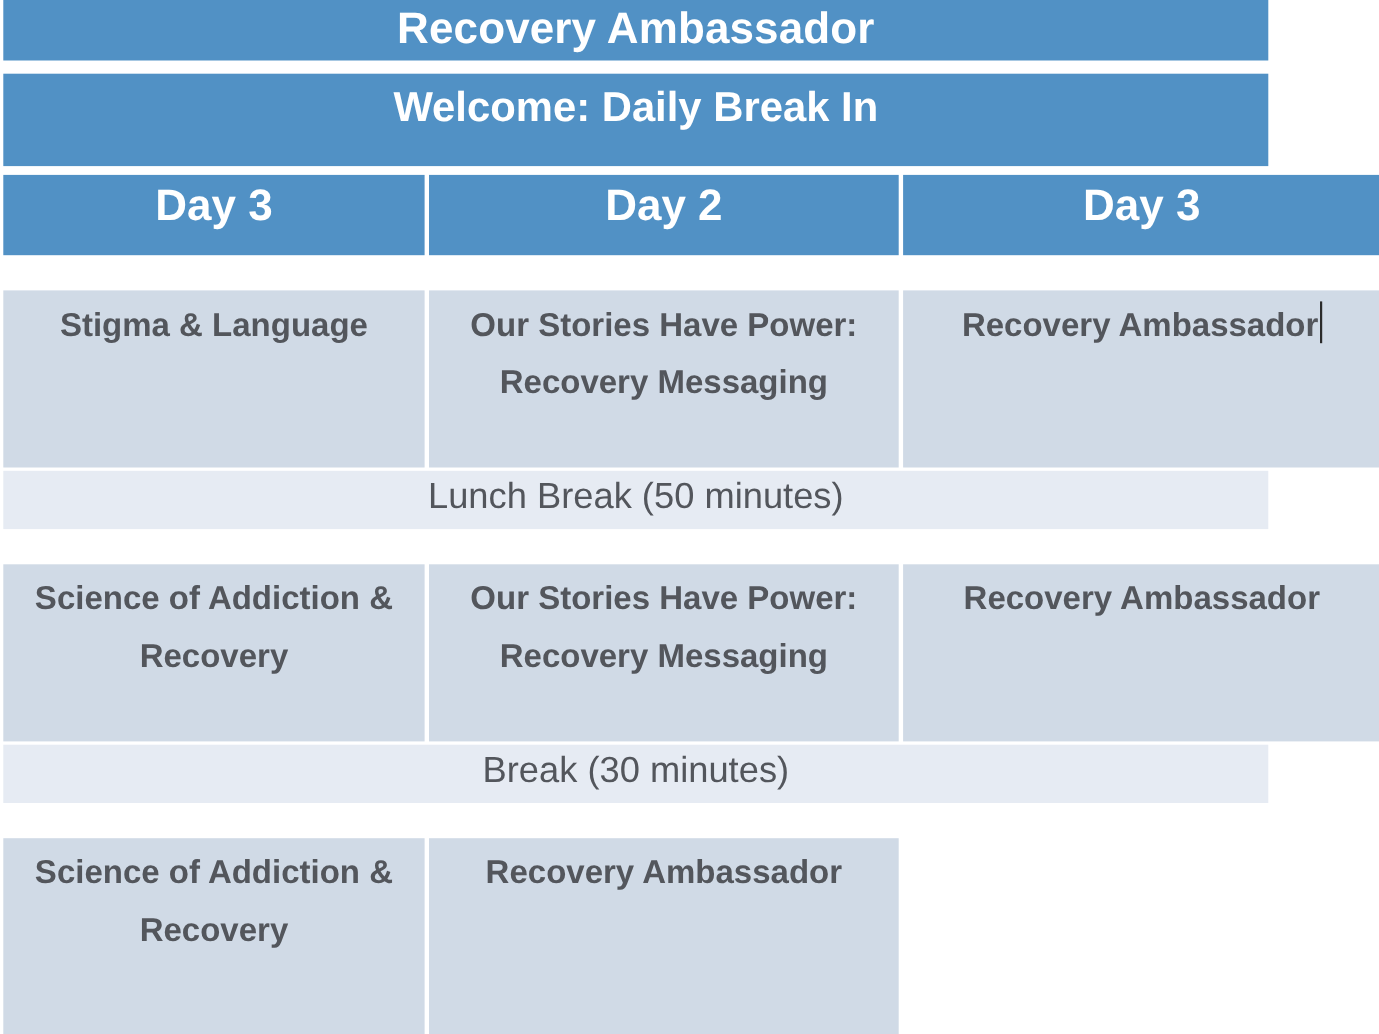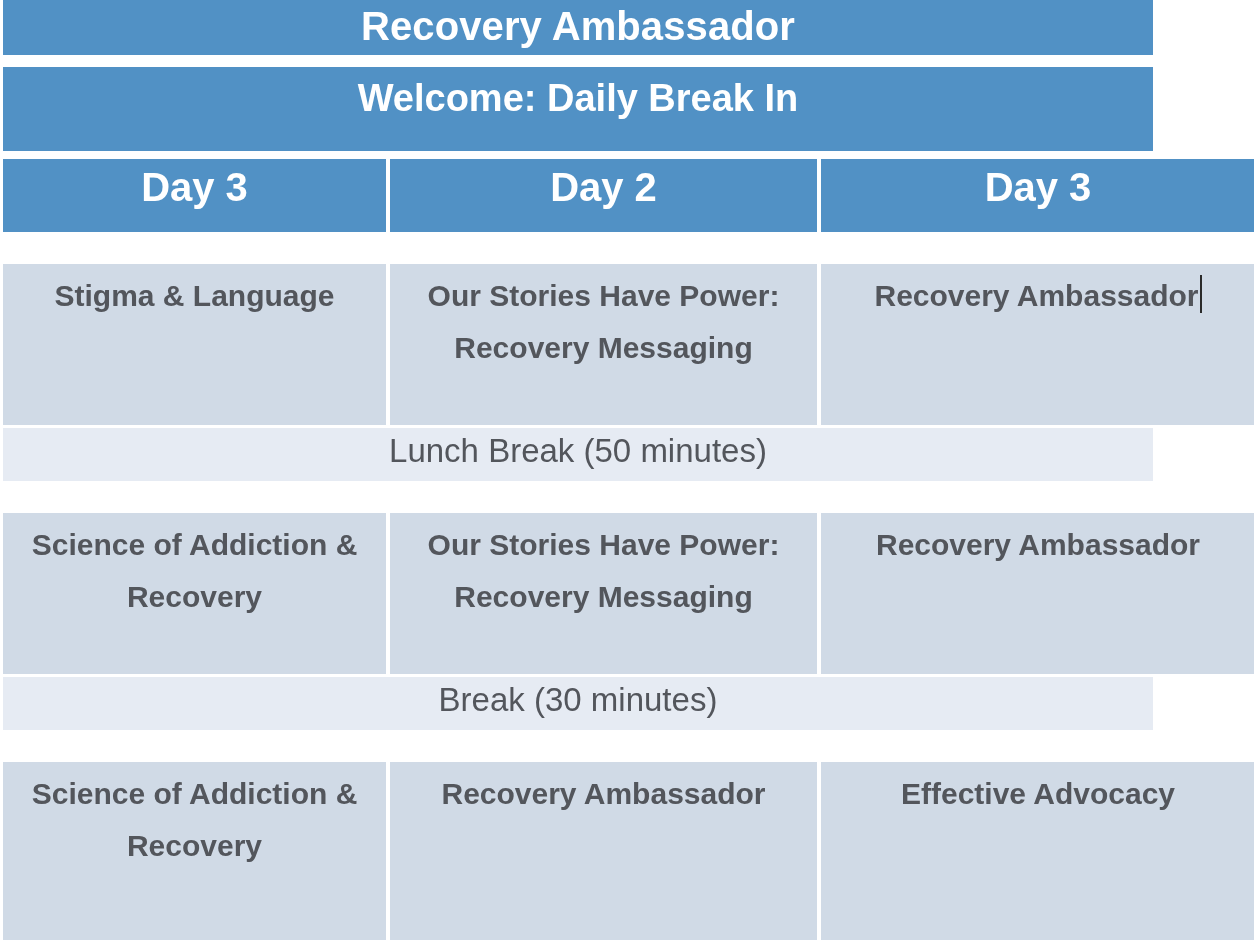--- a/index.html
+++ b/index.html
@@ -146,16 +146,15 @@
     <div class="content-cell col-1">Science of Addiction &amp; Recovery</div>
     <div class="content-cell col-2">Our Stories Have Power: Recovery Messaging</div>
     <div class="content-cell col-3">Recovery Ambassador</div>
   </div>
 
   <div class="break-row break-short">Break (30 minutes)</div>
 
   <div class="content-row row-c">
     <div class="content-cell col-1">Science of Addiction &amp; Recovery</div>
     <div class="content-cell col-2">Recovery Ambassador</div>
-    <div class="content-cell col-3">Effective Advocacy</div>
   </div>
 
 </div>
 
 </body></html>

